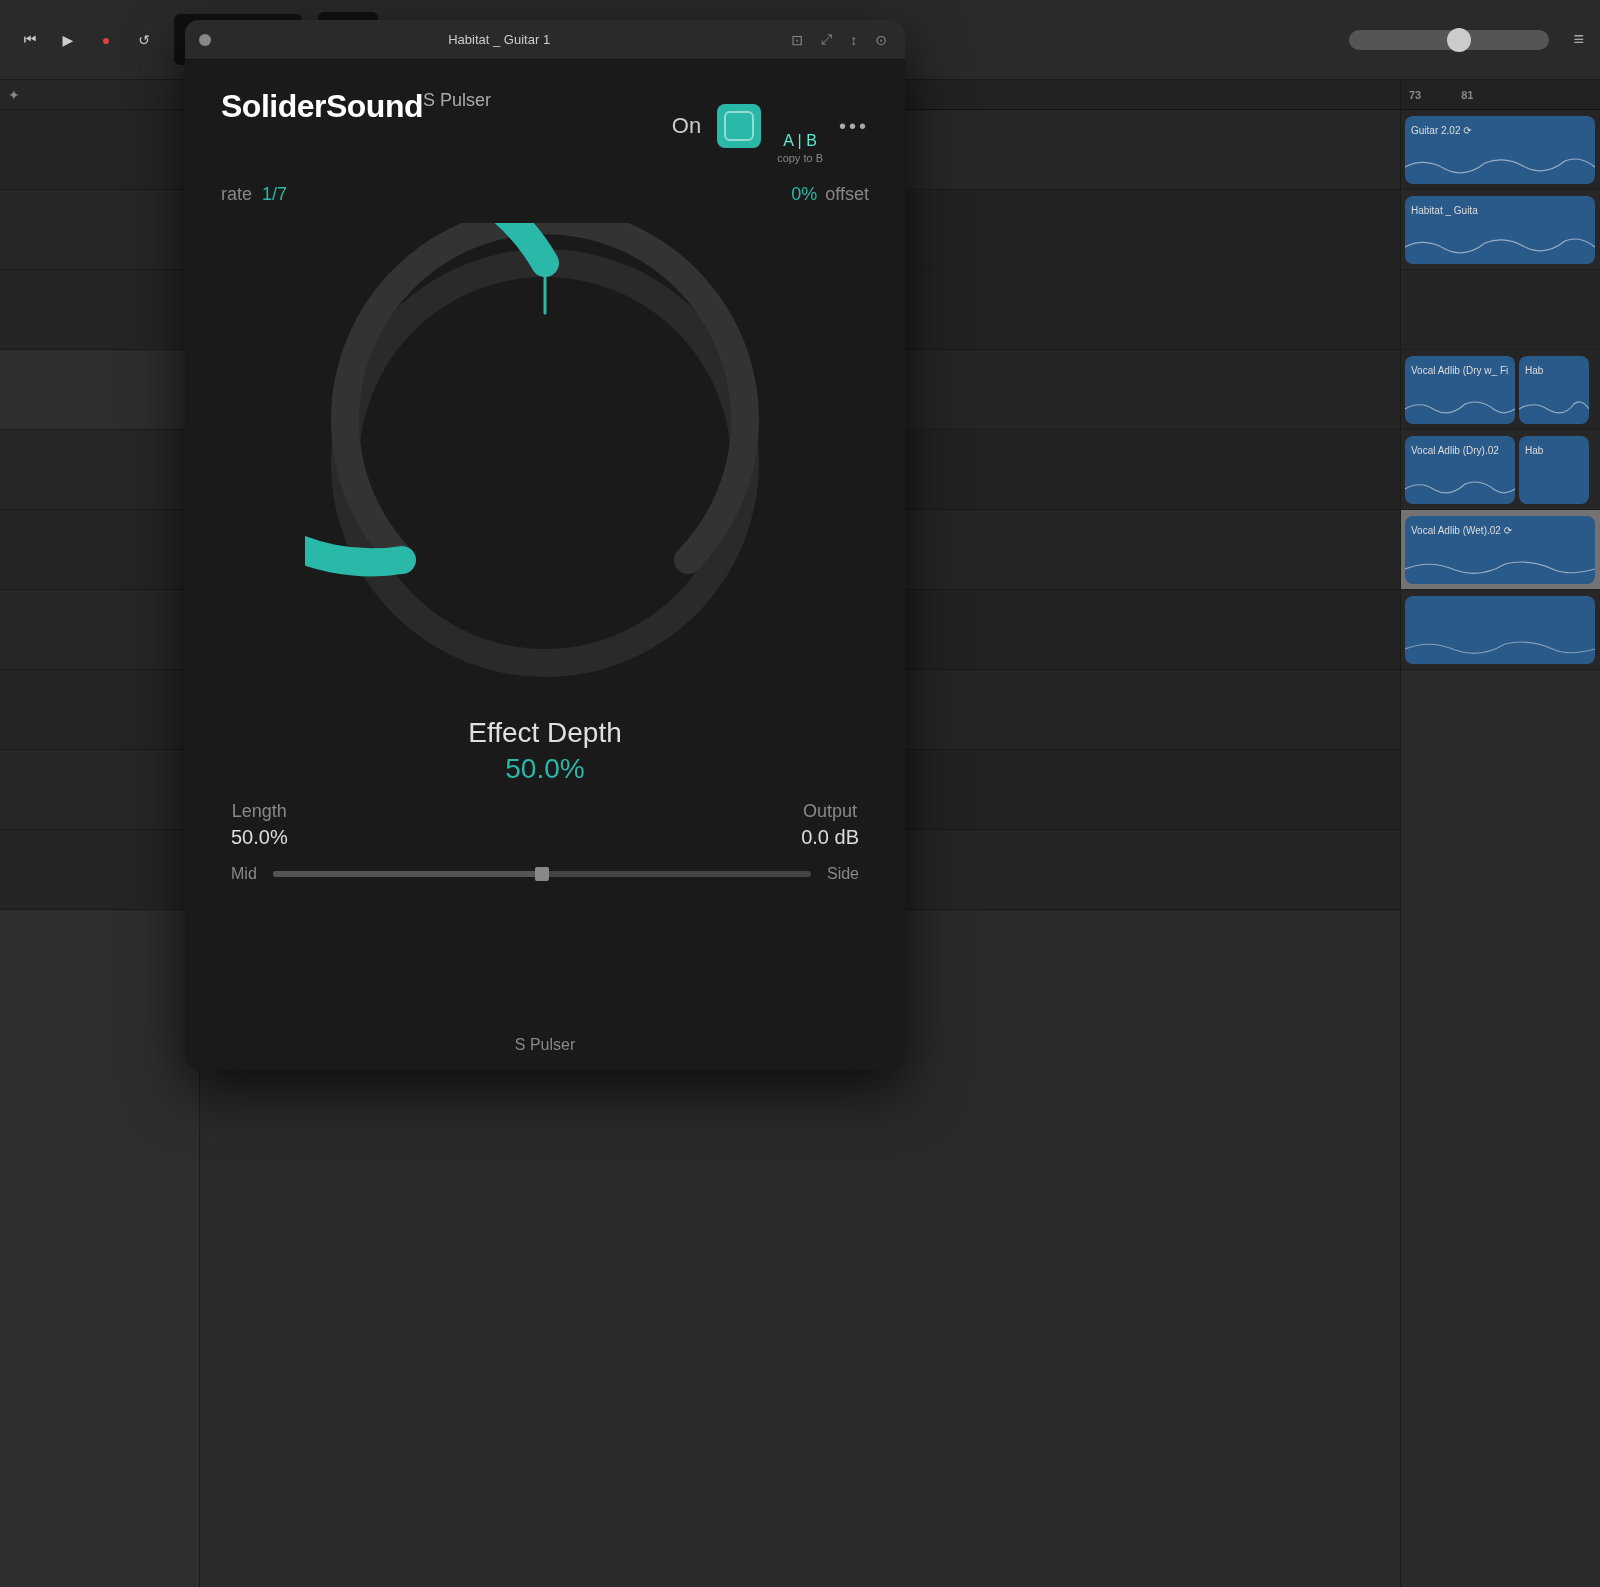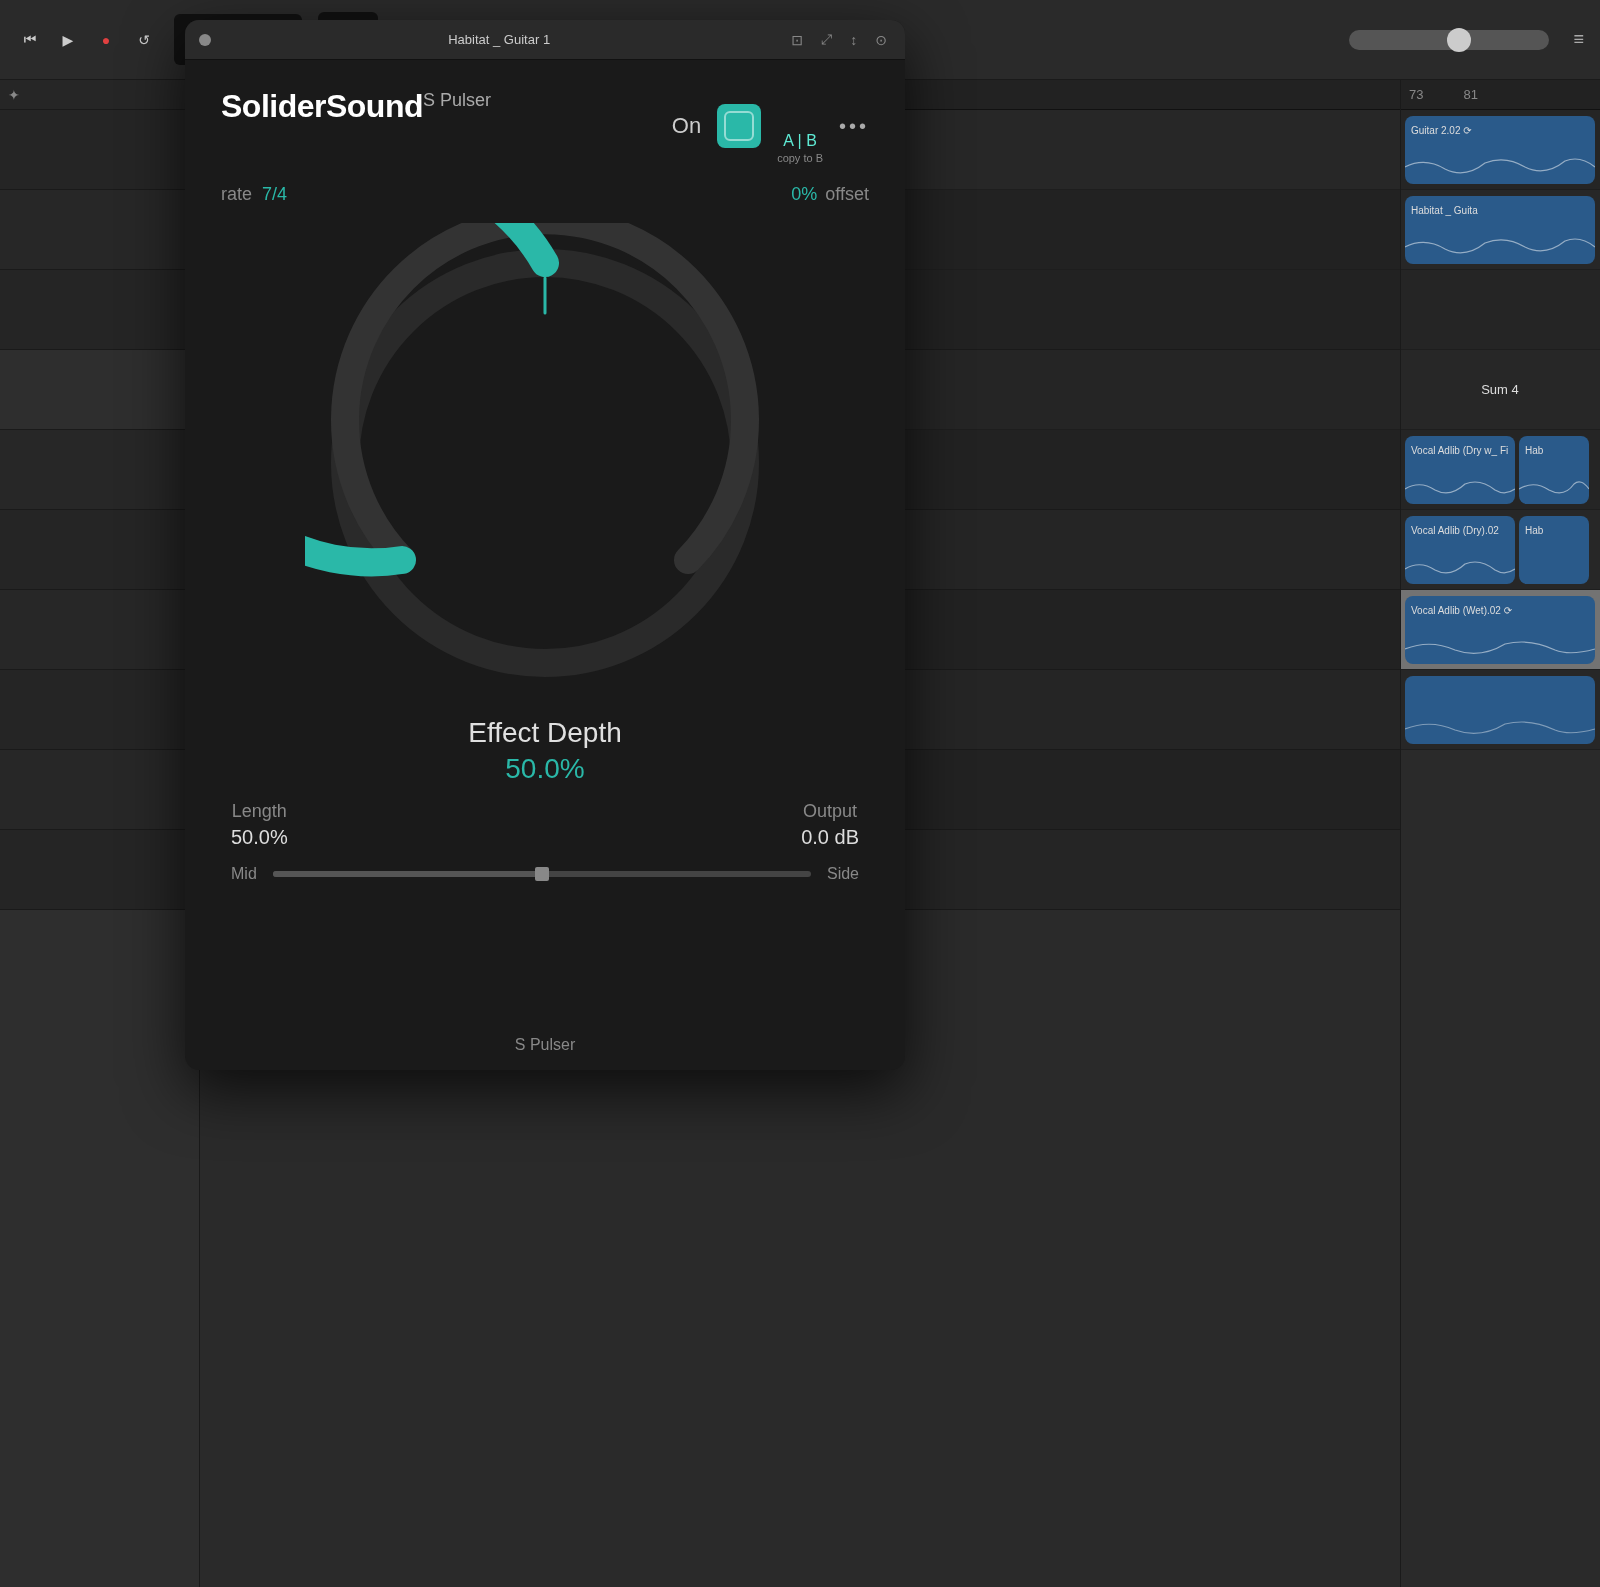--- a/index.html
+++ b/index.html
@@ -173,21 +173,21 @@
     }
     .ruler-bar {
       height: 30px;
       background: #222;
       display: flex;
       align-items: center;
       padding-left: 10px;
       border-bottom: 1px solid #111;
       gap: 60px;
     }
-    .ruler-mark { color: #888; font-size: 13px; }
+    .ruler-mark { color: #888; font-size: 11px; font-weight: bold; }
     .track-row {
       height: 80px;
       border-bottom: 1px solid #1e1e1e;
       position: relative;
       display: flex;
       gap: 4px;
       padding: 6px 4px;
       background: #252525;
     }
     .track-row:nth-child(even) { background: #272727; }
@@ -655,23 +655,20 @@
       <div class="right-clip" style="width:190px;background:#2a5a8a;">
         <span class="right-clip-label">Habitat _ Guita</span>
         <div style="position:absolute;bottom:0;left:0;right:0;height:35px;">
           <svg width="100%" height="35" viewBox="0 0 190 35">
             <path d="M0,18 Q20,8 40,20 Q60,30 80,14 Q100,6 120,18 Q140,28 160,12 Q175,6 190,18" stroke="rgba(255,255,255,0.5)" stroke-width="1.2" fill="none"></path>
           </svg>
         </div>
       </div>
     </div>
     <div class="right-track-row" style="height:80px;background:#252525;"></div>
-    <div class="right-track-row" style="height:80px;background:#272727;">
-      <div style="width:190px;display:flex;align-items:center;justify-content:center;color:#ddd;font-size:13px;">Sum 4</div>
-    </div>
     <div class="right-track-row" style="height:80px;background:#252525;">
       <div class="right-clip" style="width:110px;background:#2a5a8a;">
         <span class="right-clip-label">Vocal Adlib (Dry w_ Fi</span>
         <div style="position:absolute;bottom:0;left:0;right:0;height:30px;">
           <svg width="100%" height="30" viewBox="0 0 110 30">
             <path d="M0,15 Q15,6 30,16 Q45,24 60,10 Q75,4 90,16 Q100,22 110,15" stroke="rgba(255,255,255,0.5)" stroke-width="1.2" fill="none"></path>
           </svg>
         </div>
       </div>
       <div class="right-clip" style="width:70px;background:#2a5a8a;">
@@ -746,21 +743,21 @@
           <span class="ab-label">A | B</span>
           <span class="ab-copy">copy to B</span>
         </div>
         <span class="dots-menu">•••</span>
       </div>
     </div>
 
     <div class="rate-row">
       <div style="display:flex;gap:10px;align-items:center;">
         <span class="rate-label">rate</span>
-        <span class="rate-value">7/4</span>
+        <span class="rate-value">1/7</span>
       </div>
       <div class="offset-section">
         <span class="offset-value">0%</span>
         <span class="offset-label">offset</span>
       </div>
     </div>
 
     <div class="knob-container">
       <svg class="knob-svg" viewBox="0 0 480 480">
 

